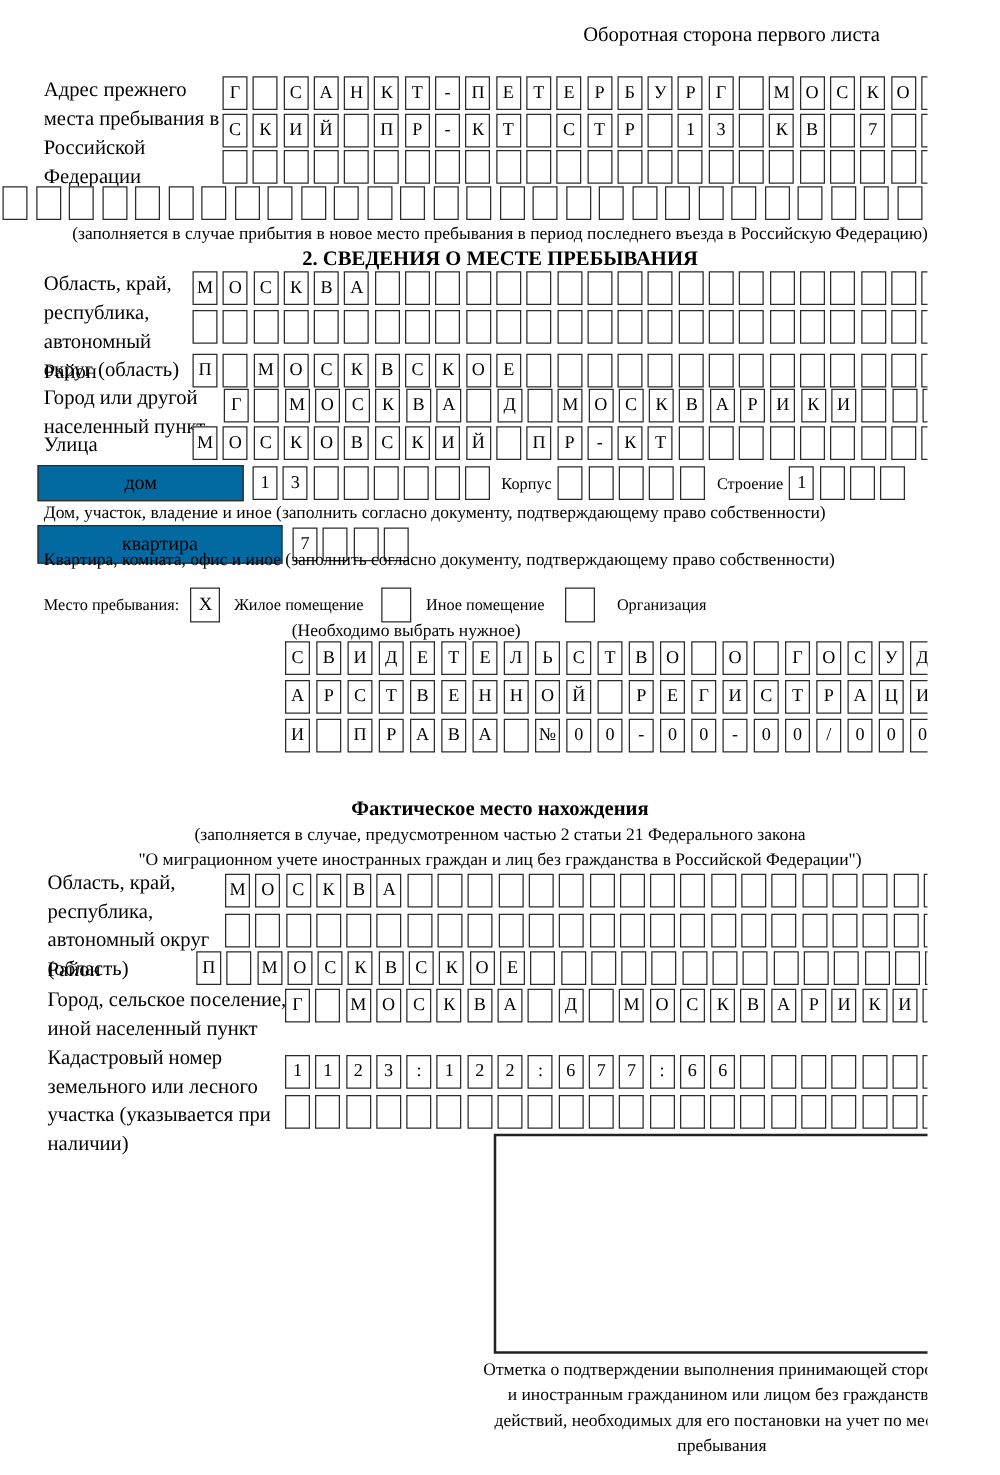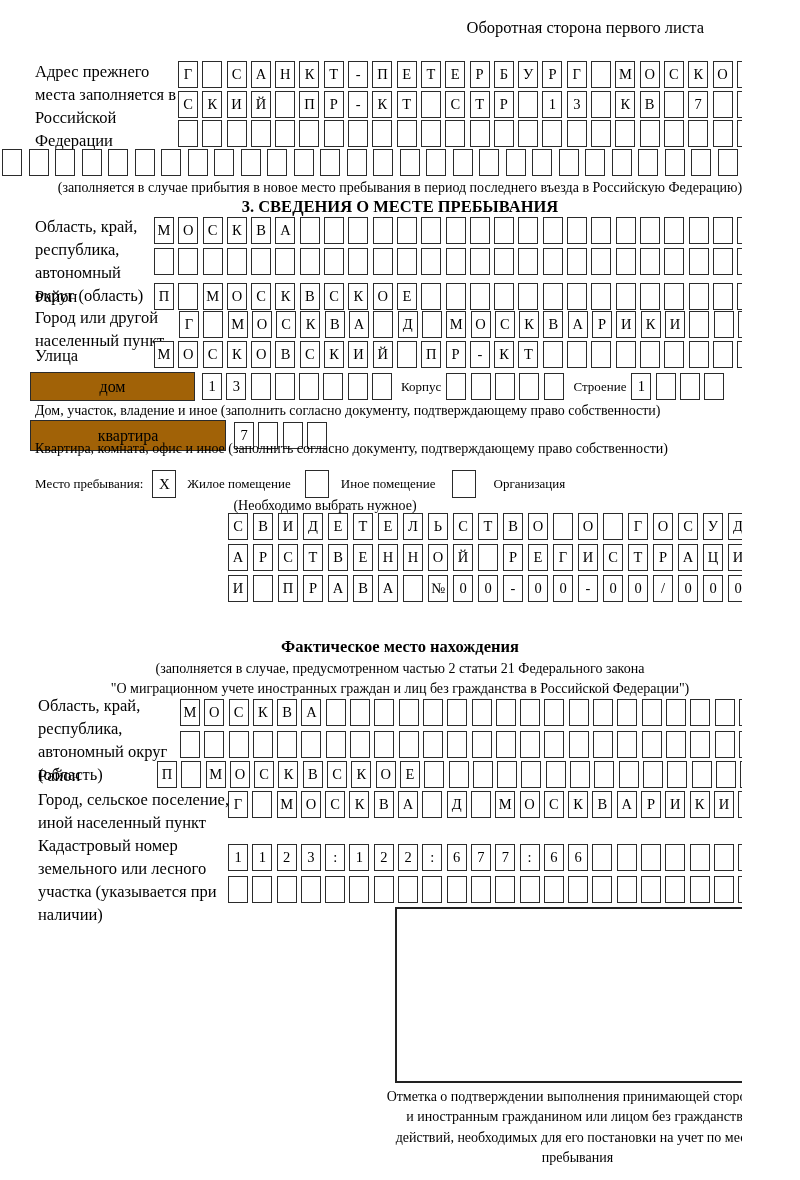--- a/index.html
+++ b/index.html
@@ -13,40 +13,40 @@
   .title{font-weight:bold;font-size:16.5px;text-align:center;width:800px;left:0;}
   .cells-row{display:flex;gap:4.3px;}
   .cells-col{display:flex;flex-direction:column;}
   .cell{
     box-sizing:border-box;flex:none;width:20px;height:27px;border:1.6px solid #2b2b2b;
     display:inline-flex;align-items:center;justify-content:center;font-size:14.5px;background:#fff;
   }
   .gap5{gap:5px;}
   .spread{justify-content:space-between;gap:0;}
   .widebox{
-    box-sizing:border-box;border:1.6px solid #2b2b2b;height:29px;background:#a16207;
+    box-sizing:border-box;border:1.6px solid #2b2b2b;height:29px;background:#0369a1;
     display:flex;align-items:center;justify-content:center;font-size:16px;flex:none;
   }
   .checkbox{
     box-sizing:border-box;flex:none;width:24px;height:28px;border:1.6px solid #2b2b2b;
     display:inline-flex;align-items:center;justify-content:center;font-size:15px;background:#fff;
   }
   .inline-lbl{font-size:13px;line-height:28px;white-space:nowrap;}
   .hrow{display:flex;align-items:center;}
   .stamp-box{box-sizing:border-box;border:2px solid #222;background:#fff;}
   .center{text-align:center;}
 </style>
 </head>
 <body>
 
 <div class="page">
 
   <div class="abs lbl" style="top:16px;right:38px;">Оборотная сторона первого листа</div>
 
-  <div class="abs lbl" style="top:60px;left:35px;width:150px;">Адрес прежнего места заполняется в Российской Федерации</div>
+  <div class="abs lbl" style="top:60px;left:35px;width:150px;">Адрес прежнего места пребывания в Российской Федерации</div>
   <div class="abs cells-col" style="top:61px;left:178px;gap:2.5px;">
     <div class="cells-row">
         <span class="cell">Г</span>
         <span class="cell"></span>
         <span class="cell">С</span>
         <span class="cell">А</span>
         <span class="cell">Н</span>
         <span class="cell">К</span>
         <span class="cell">Т</span>
         <span class="cell">-</span>
@@ -146,21 +146,21 @@
       <span class="cell"></span>
       <span class="cell"></span>
       <span class="cell"></span>
       <span class="cell"></span>
       <span class="cell"></span>
       <span class="cell"></span>
       <span class="cell"></span>
     </div>
   <div class="abs note center" style="top:179px;left:0;width:800px;">(заполняется в случае прибытия в новое место пребывания в период последнего въезда в Российскую Федерацию)</div>
 
-  <div class="abs title" style="top:197px;">3. СВЕДЕНИЯ О МЕСТЕ ПРЕБЫВАНИЯ</div>
+  <div class="abs title" style="top:197px;">2. СВЕДЕНИЯ О МЕСТЕ ПРЕБЫВАНИЯ</div>
 
   <div class="abs lbl" style="top:215px;left:35px;width:125px;">Область, край, республика, автономный округ (область)</div>
   <div class="abs cells-col" style="top:217px;left:154px;gap:3.5px;">
     <div class="cells-row">
         <span class="cell">М</span>
         <span class="cell">О</span>
         <span class="cell">С</span>
         <span class="cell">К</span>
         <span class="cell">В</span>
         <span class="cell">А</span>

